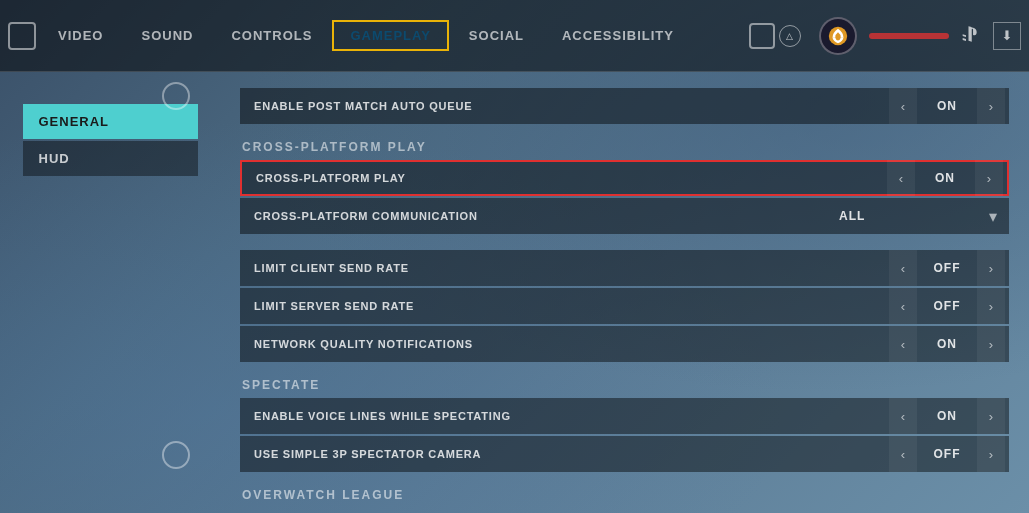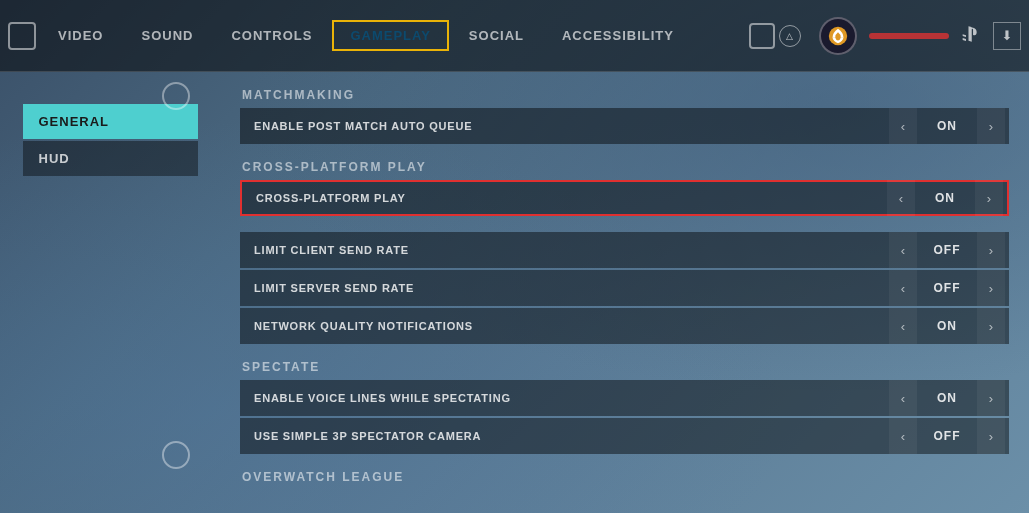--- a/index.html
+++ b/index.html
@@ -369,40 +369,46 @@
     <div class="l2-badge"></div>
 
     <div class="sidebar-item active">GENERAL</div>
       <div class="sidebar-item hud">HUD</div>
       <div class="r2-badge"></div>
   </div>
 
   <div class="settings-panel">
 
   <div class="section">
-        <div class="section-title">MATCHMAKING</div>
         <div class="setting-row">
           <div class="setting-label">ENABLE POST MATCH AUTO QUEUE</div>
           <div class="setting-control">
             <div class="arrow-btn">‹</div>
             <div class="setting-value">ON</div>
             <div class="arrow-btn">›</div>
           </div>
         </div>
       </div>
       <div class="section">
         <div class="section-title">CROSS-PLATFORM PLAY</div>
         <div class="setting-row highlighted">
           <div class="setting-label">CROSS-PLATFORM PLAY</div>
           <div class="setting-control">
             <div class="arrow-btn">‹</div>
             <div class="setting-value">ON</div>
             <div class="arrow-btn">›</div>
           </div>
         </div>
+        <div class="setting-row">
+          <div class="setting-label">CROSS-PLATFORM COMMUNICATION</div>
+          <div class="dropdown-control">
+            <div class="dropdown-value">ALL</div>
+            <div class="dropdown-arrow">▾</div>
+          </div>
+        </div>
       </div>
       <div class="section">
         <div class="setting-row">
           <div class="setting-label">LIMIT CLIENT SEND RATE</div>
           <div class="setting-control">
             <div class="arrow-btn">‹</div>
             <div class="setting-value">OFF</div>
             <div class="arrow-btn">›</div>
           </div>
         </div>

